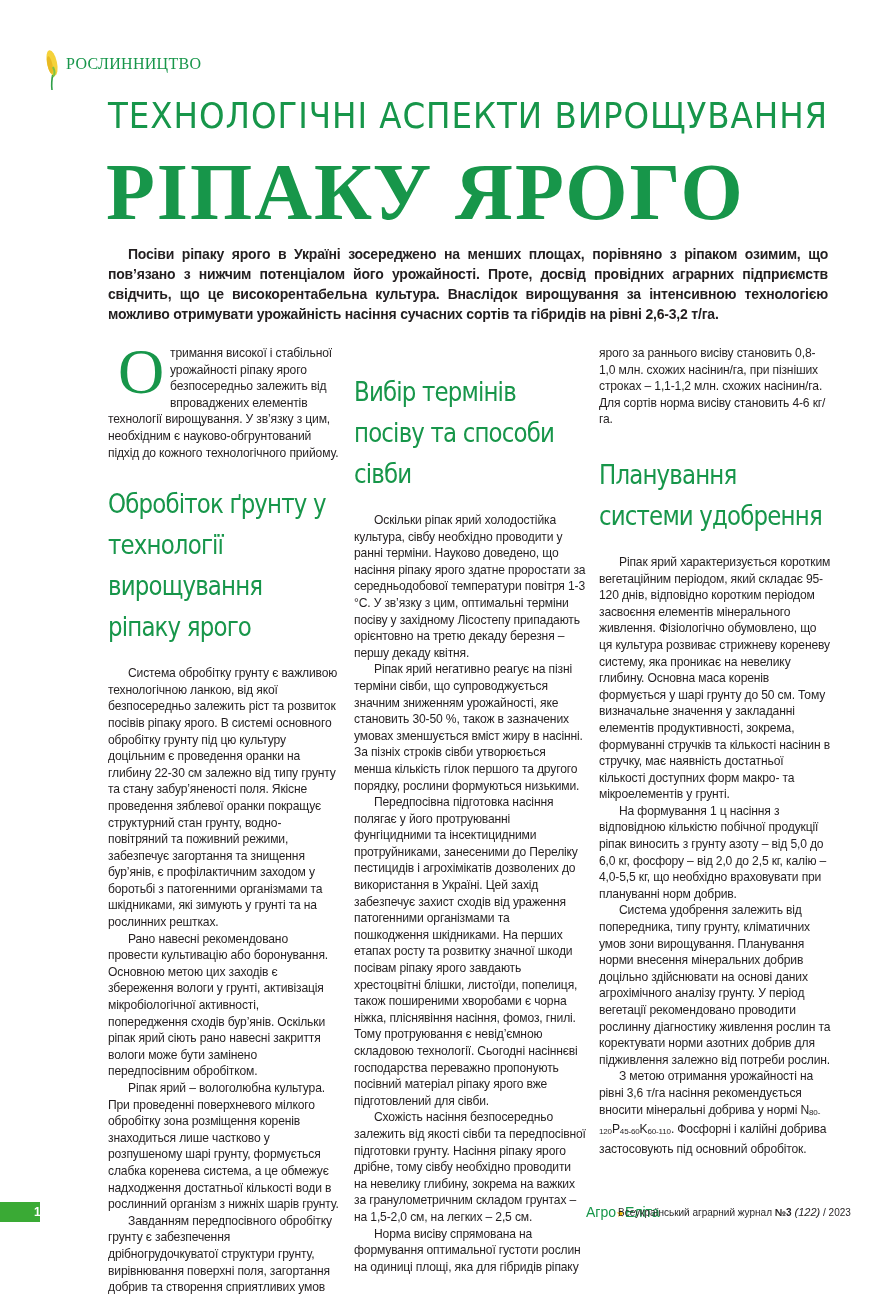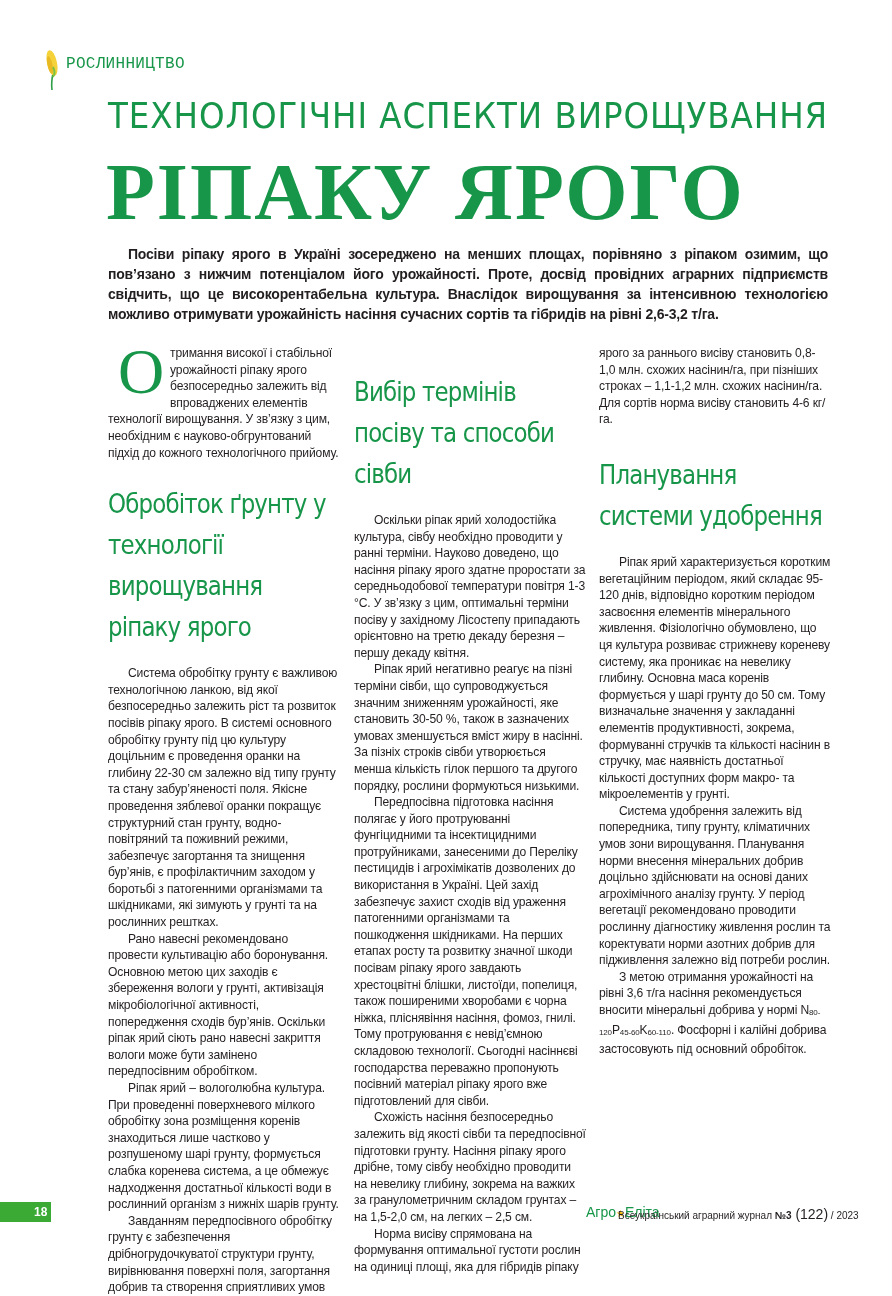--- a/index.html
+++ b/index.html
@@ -1,45 +1,45 @@
 <!DOCTYPE html>
 <html><head>
 <meta charset="utf-8">
 <style>
   * { box-sizing: border-box; margin: 0; padding: 0; }
   html, body { width: 892px; height: 1296px; background: #ffffff; }
   body { position: relative; font-family: "Liberation Sans", sans-serif; color: #231f20; overflow: hidden; }
 
   .section-tag { position: absolute; left: 42px; top: 42px; height: 50px; display: flex; align-items: center; }
   .section-tag svg { width: 20px; height: 48px; margin-right: 4px; }
-  .section-tag .label { font-family: Liberation Mono, monospace; color: #17964a; font-size: 16px; letter-spacing: 0.3px; margin-top: -6px; }
+  .section-tag .label { font-family: Liberation Serif, serif; color: #17964a; font-size: 16px; letter-spacing: 0.3px; margin-top: -6px; }
 
   .title-line1 { position: absolute; left: 108px; top: 96px; font-family: "DejaVu Sans", sans-serif; font-weight: normal; font-size: 35px; color: #17964a; letter-spacing: 1px; white-space: nowrap; transform: scaleX(0.93); transform-origin: left; }
   .title-line2 { position: absolute; left: 106px; top: 152px; font-family: "Liberation Serif", serif; font-size: 80px; color: #17964a; letter-spacing: 2px; white-space: nowrap; line-height: 1; }
 
   .lead { position: absolute; left: 108px; top: 244px; width: 720px; font-family: "Liberation Sans", sans-serif; font-weight: bold; font-size: 14px; line-height: 20px; text-align: justify; text-indent: 20px; letter-spacing: -0.2px; }
 
   .col { position: absolute; top: 345px; width: 232px; font-size: 12.1px; line-height: 16.6px; letter-spacing: -0.15px; }
   .col1 { left: 108px; }
   .col2 { left: 354px; }
   .col3 { left: 599px; }
   .col p { text-indent: 20px; }
   .col p.noindent { text-indent: 0; }
 
   .dropcap-wrap { position: relative; }
   .dropcap { float: left; font-family: "Liberation Serif", serif; color: #17964a; font-size: 64px; line-height: 50px; margin: 2px 6px 0 10px; height: 52px; }
 
   .col h2 { font-family: "DejaVu Sans", sans-serif; font-weight: normal; color: #17964a; font-size: 27px; line-height: 41px; letter-spacing: -1px; transform: scaleX(0.85); transform-origin: left; width: 118%; margin: 22px 0 18px 0; }
 
-  .footer-num { position: absolute; left: 0; top: 1202px; width: 51px; height: 20px; background: #3aaa35; color: #ffffff; font-size: 12px; font-weight: bold; line-height: 20px; padding-left: 34px; }
+  .footer-num { position: absolute; left: 0; top: 1202px; width: 40px; height: 20px; background: #3aaa35; color: #ffffff; font-size: 12px; font-weight: bold; line-height: 20px; padding-left: 34px; }
   .footer-brand { position: absolute; left: 538px; top: 1204px; font-family: Liberation Sans, sans-serif; color: #17964a; font-size: 14px; margin-left: 48px; }
   .footer-brand .star { color: #f2b705; font-size: 10px; }
   .footer-journal { position: absolute; left: 618px; top: 1206px; font-size: 10px; color: #231f20; white-space: nowrap; }
   .footer-journal b { font-weight: bold; }
-  .footer-journal .small { font-size: 14px; }
+  .footer-journal .small { font-size: 11px; font-style: italic; }
   sub { font-size: 8px; vertical-align: -1px; }
 </style>
 </head>
 <body>
 
 <div class="section-tag">
   <svg viewBox="0 0 20 48">
     <path d="M11 30 Q9 40 10 47" stroke="#2e9e47" stroke-width="1.6" fill="none"></path>
     <ellipse cx="10" cy="20" rx="5" ry="13" fill="#f5d23a" transform="rotate(-12 10 20)"></ellipse>
     <ellipse cx="8" cy="22" rx="2.5" ry="9" fill="#e8b923" transform="rotate(-12 8 22)"></ellipse>
@@ -71,20 +71,21 @@
   <p>Ріпак ярий негативно реагує на пізні терміни сівби, що супроводжується значним зниженням урожайності, яке становить 30-50 %, також в зазначених умовах зменшується вміст жиру в насінні. За пізніх строків сівби утворюється менша кількість гілок першого та другого порядку, рослини формуються низькими.</p>
   <p>Передпосівна підготовка насіння полягає у його протруюванні фунгіцидними та інсектицидними протруйниками, занесеними до Переліку пестицидів і агрохімікатів дозволених до використання в Україні. Цей захід забезпечує захист сходів від ураження патогенними організмами та пошкодження шкідниками. На перших етапах росту та розвитку значної шкоди посівам ріпаку ярого завдають хрестоцвітні блішки, листоїди, попелиця, також поширеними хворобами є чорна ніжка, пліснявіння насіння, фомоз, гнилі. Тому протруювання є невід’ємною складовою технології. Сьогодні насіннєві господарства переважно пропонують посівний матеріал ріпаку ярого вже підготовлений для сівби.</p>
   <p>Схожість насіння безпосередньо залежить від якості сівби та передпосівної підготовки грунту. Насіння ріпаку ярого дрібне, тому сівбу необхідно проводити на невелику глибину, зокрема на важких за гранулометричним складом грунтах – на 1,5-2,0 см, на легких – 2,5 см.</p>
   <p class="p-split">Норма висіву спрямована на формування оптимальної густоти рослин на одиниці площі, яка для гібридів ріпаку</p>
 </div>
 
 <div class="col col3">
   <p class="noindent p-split">ярого за раннього висіву становить 0,8-1,0 млн. схожих насінин/га, при пізніших строках –  1,1-1,2 млн. схожих насінин/га. Для сортів норма висіву становить 4-6 кг/га.</p>
   <h2 style="margin-top:26px;">Планування системи удобрення</h2>
   <p>Ріпак ярий характеризується коротким вегетаційним періодом, який складає 95-120 днів, відповідно коротким періодом засвоєння елементів мінерального живлення. Фізіологічно обумовлено, що ця культура розвиває стрижневу кореневу систему, яка проникає на невелику глибину. Основна маса коренів формується у шарі грунту до 50 см. Тому визначальне значення у закладанні елементів продуктивності, зокрема, формуванні стручків та кількості насінин в стручку, має наявність достатньої кількості доступних форм макро- та мікроелементів у грунті.</p>
+  <p>На формування 1 ц насіння з відповідною кількістю побічної продукції ріпак виносить з грунту азоту – від 5,0 до 6,0 кг, фосфору – від 2,0 до 2,5 кг, калію – 4,0-5,5 кг, що необхідно враховувати при плануванні норм добрив.</p>
   <p>Система удобрення залежить від попередника, типу грунту, кліматичних умов зони вирощування. Планування норми внесення мінеральних добрив доцільно здійснювати на основі даних агрохімічного аналізу грунту. У період вегетації рекомендовано проводити рослинну діагностику живлення рослин та коректувати норми азотних добрив для підживлення залежно від потреби рослин.</p>
   <p>
     <span>З метою отримання урожайності на рівні 3,6 т/га насіння рекомендується вносити мінеральні добрива у нормі </span><span>N</span><sub>80-120</sub><span>P</span><sub>45-60</sub><span>K</span><sub>60-110</sub><span>. Фосфорні і калійні добрива застосовують під основний обробіток.</span>
   </p>
 </div>
 
 <div class="footer-num">18</div>
 <div class="footer-brand">
   <span>Агро</span><span class="star">★</span><span>Еліта</span>
 </div>

